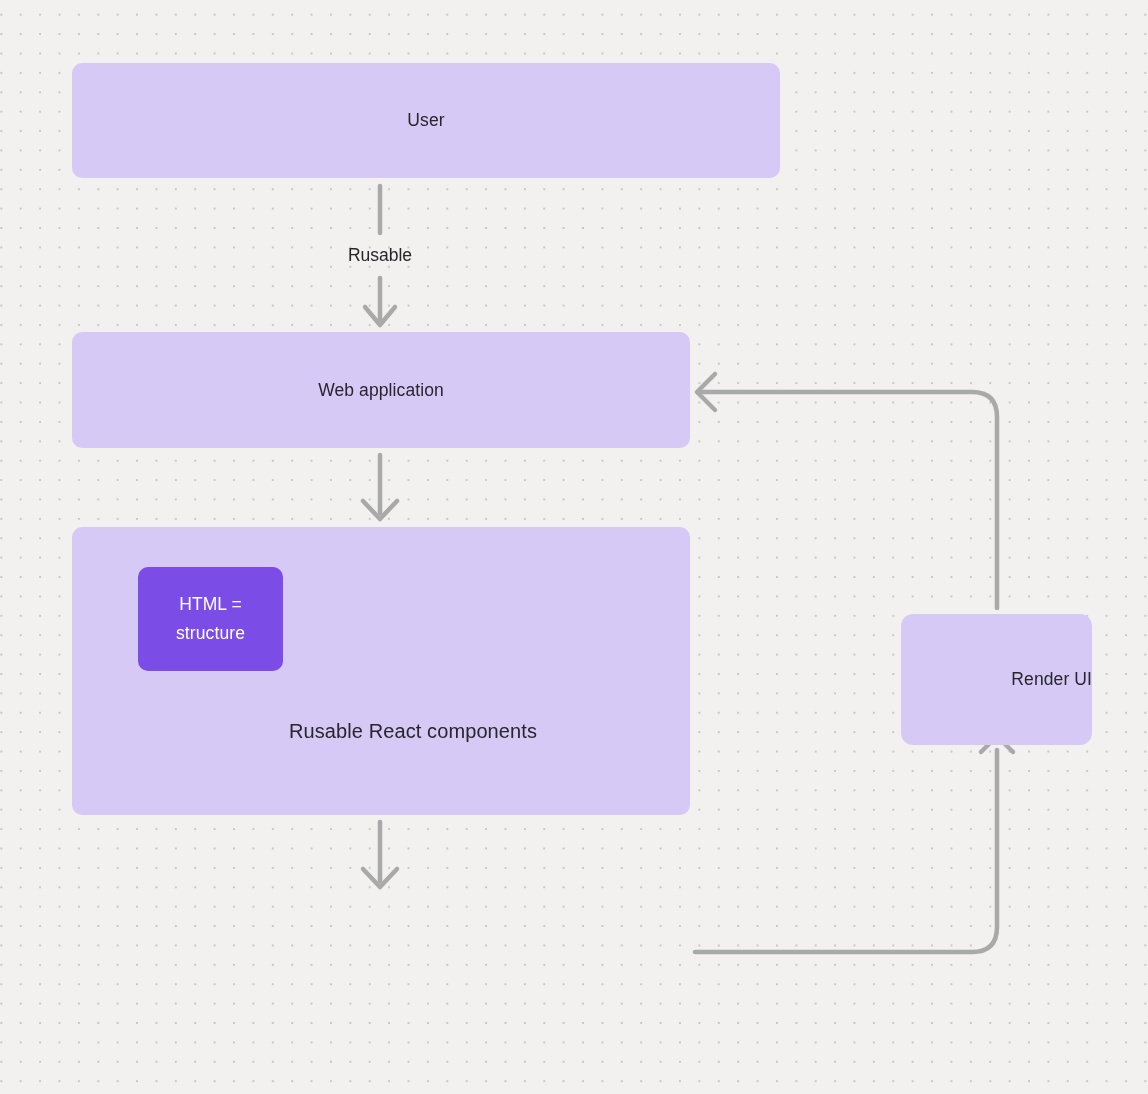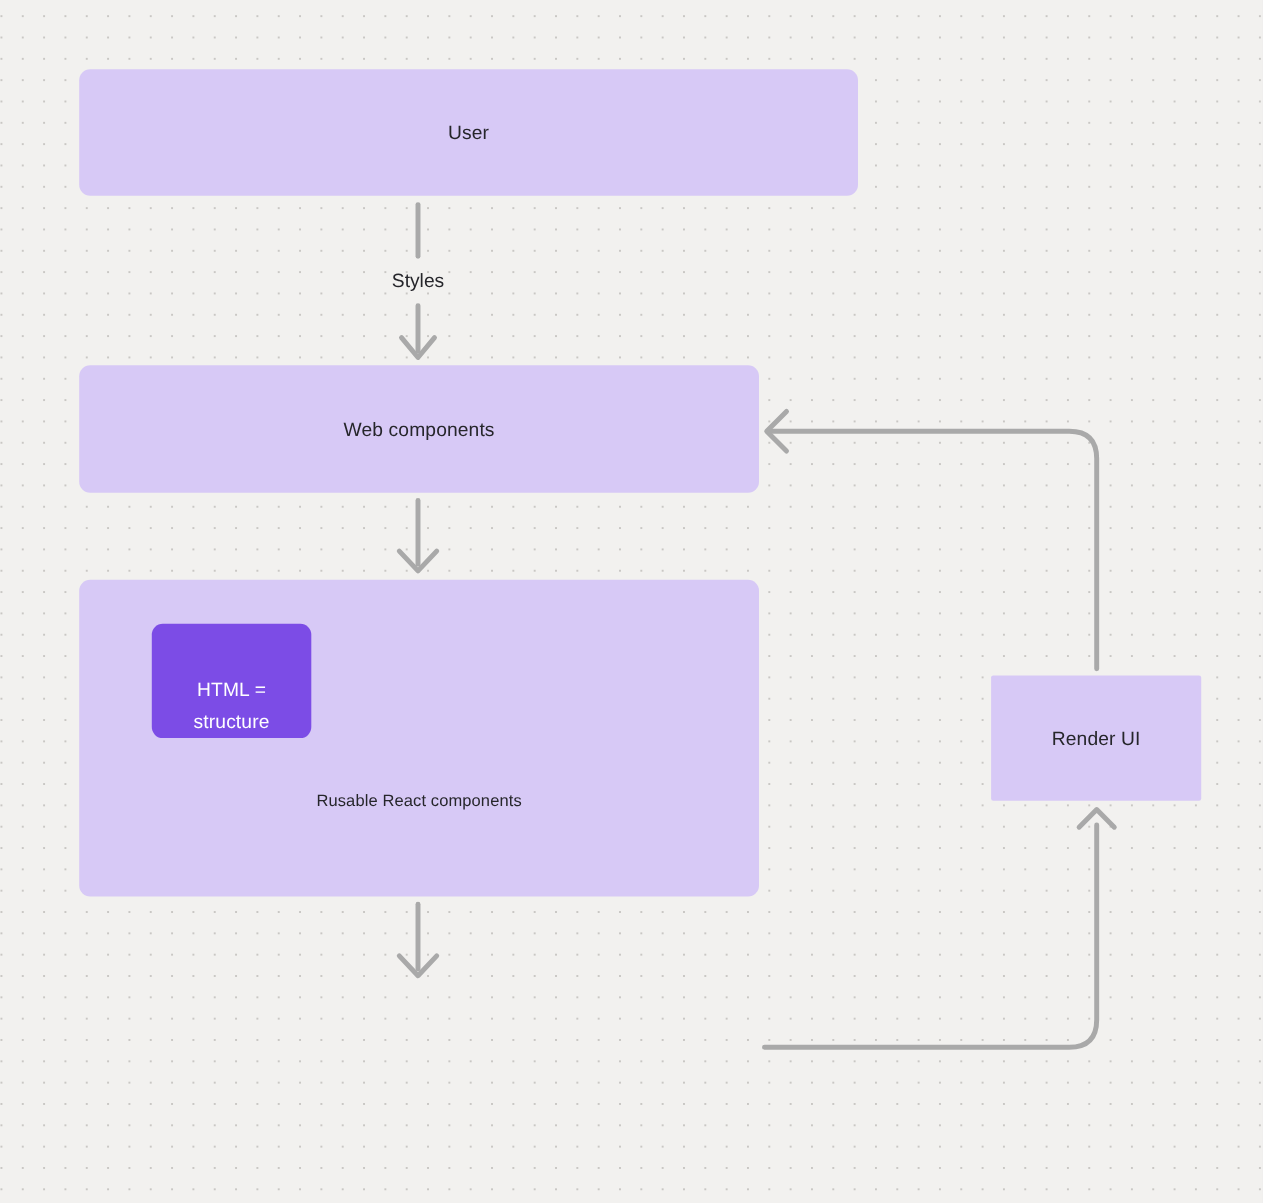--- a/index.html
+++ b/index.html
@@ -26,55 +26,56 @@
     border-radius:10px;
     color:#26262b;
     font-size:17.5px;
     font-weight:500;
     letter-spacing:0.1px;
     text-align:center;
   }
   .node-user{left:72px;top:63px;width:708px;height:115px;}
   .node-webapp{left:72px;top:332px;width:618px;height:116px;}
   .node-vite{left:72px;top:893px;width:618px;height:115px;}
-  .node-render{left:901px;top:614px;width:191px;height:114px;border-radius:2px;}
+  .node-render{left:901px;top:614px;width:191px;height:131px;border-radius:12px;justify-content:flex-end;}
   .node-group{
     left:72px;top:527px;width:618px;height:288px;
     display:block;
   }
   .subnode{
     position:absolute;
     top:40px;
     width:145px;
     height:104px;
     background:#7c4ce6;
     border-radius:10px;
     color:#ffffff;
     font-size:17.5px;
     font-weight:500;
     display:flex;
-    align-items:flex-end;
+    align-items:center;
     justify-content:center;
     text-align:center;
     line-height:29px;
     padding:0 10px;
     box-sizing:border-box;
   }
   .subnode-html{left:66px;}
   .subnode-css{left:236px;}
   .subnode-js{left:406px;}
   .group-label{
     position:absolute;
     left:0;
     top:193px;
     width:100%;
     text-align:center;
     color:#26262b;
-    font-size:15px;
+    font-size:20px;
     font-weight:500;
+    padding-left:32px;
   }
   .edge-label{
     position:absolute;
     left:300px;
     top:245px;
     width:160px;
     text-align:center;
     color:#26262b;
     font-size:17.5px;
     font-weight:500;
@@ -114,24 +115,24 @@
     <polyline points="981,752 997,736 1013,752"></polyline>
 
     <path d="M997 608 L997 417 Q997 392 972 392 L700 392"></path>
     <polyline points="715,374 697,392 715,410"></polyline>
   </svg>
 
   <div class="node node-user">
     <span>User</span>
   </div>
 
-  <div class="edge-label">Styles</div>
+  <div class="edge-label">Rusable</div>
 
   <div class="node node-webapp">
-    <span>Web components</span>
+    <span>Web application</span>
   </div>
 
   <div class="node node-group">
     <div class="subnode subnode-html">
       <span>HTML = structure</span>
     </div>
     <div class="group-label">Rusable React components</div>
   </div>
 
 

